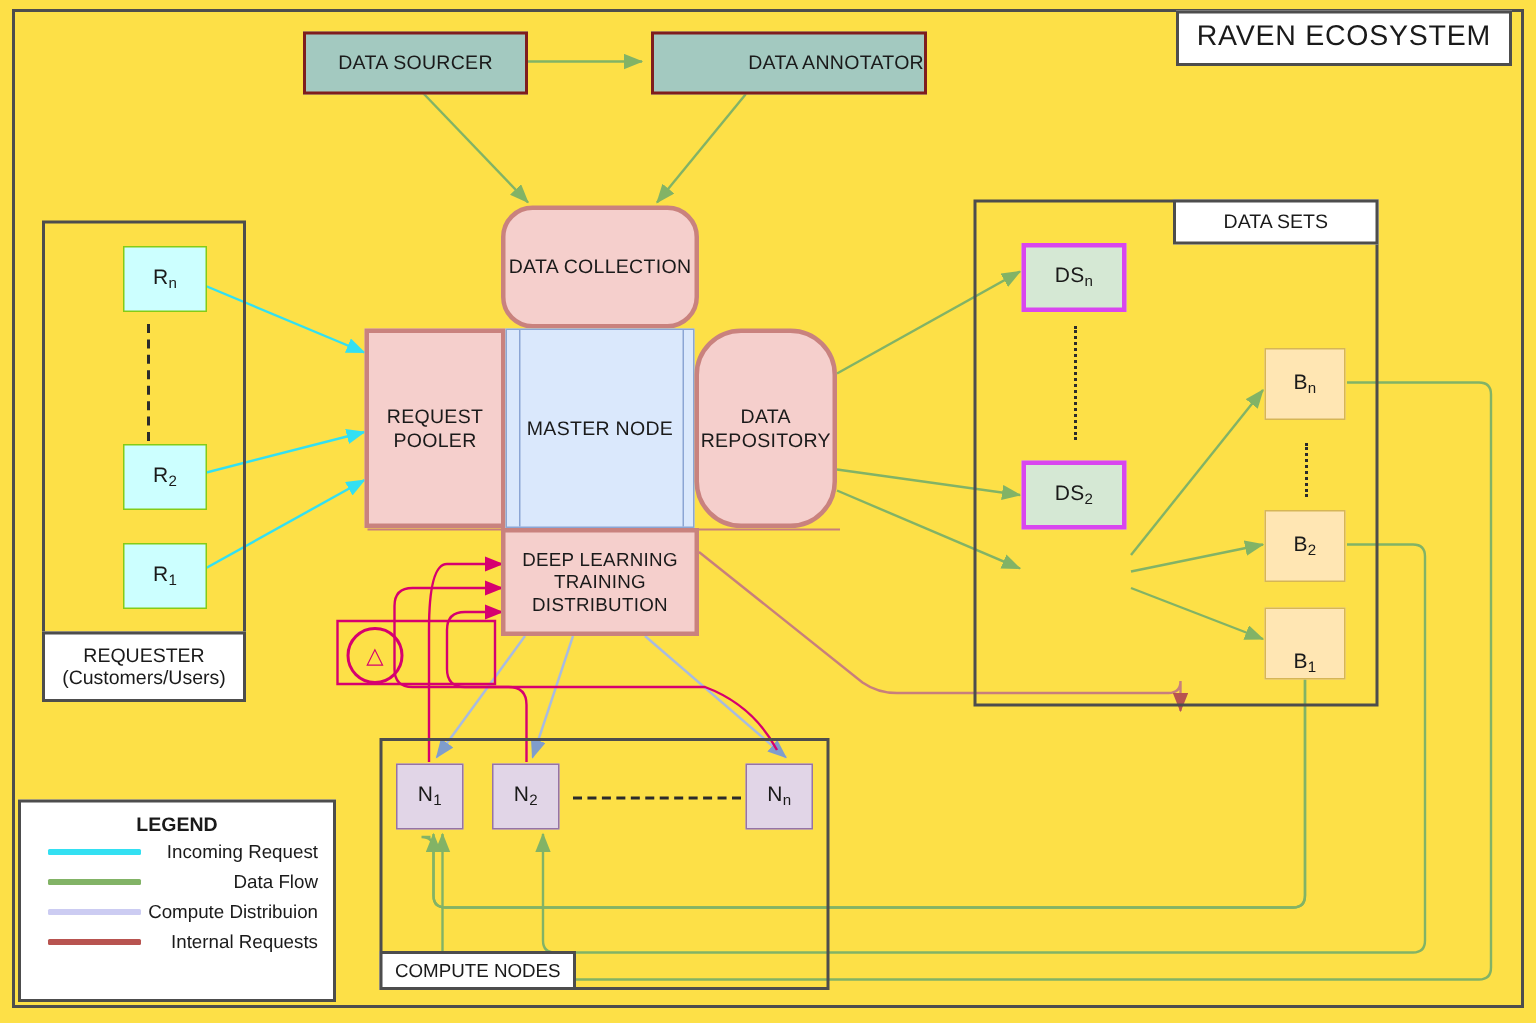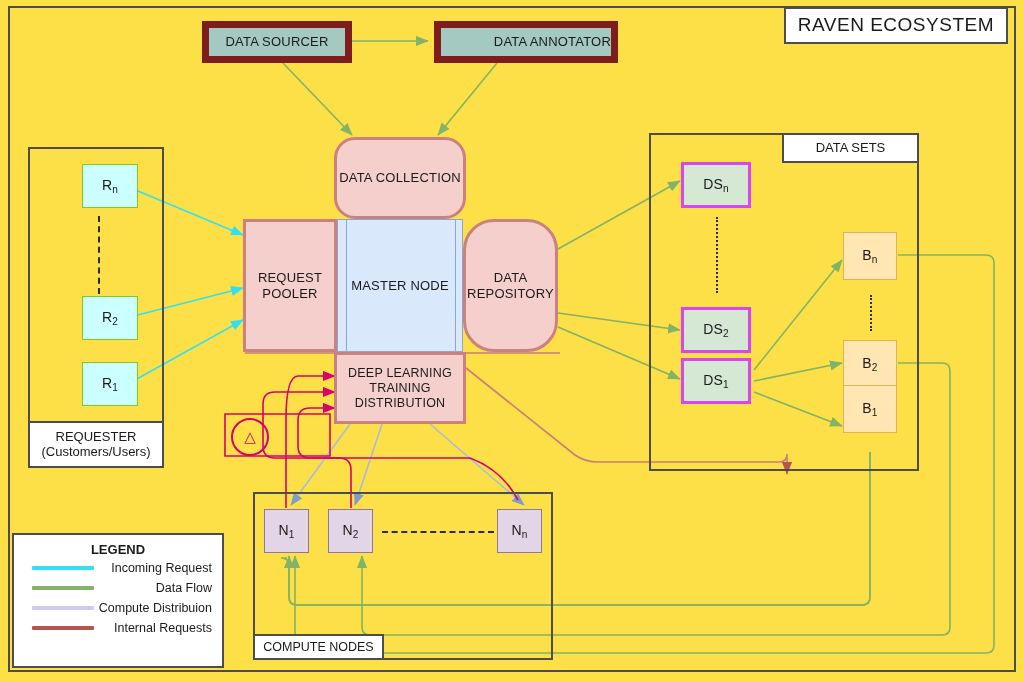--- a/index.html
+++ b/index.html
@@ -42,21 +42,21 @@
     position: absolute;
     box-sizing: border-box;
     display: flex;
     align-items: center;
     justify-content: center;
     text-align: center;
     font-size: 13px;
     line-height: 1.2;
     letter-spacing: .2px;
   }
-  .node.teal   { background:#a3c9c0; border:7px solid #7f1d1d; color:#1a1a1a; }
+  .node.teal   { background:#a3c9c0; border:2px solid #7f1d1d; color:#1a1a1a; }
   .node.redbox { background:#f5cfcc; border:3px solid #c9827e; color:#1a1a1a; }
   .node.bluebox{ background:#dae8fc; border:1px solid #8ba5d4; color:#1a1a1a; }
   .node.cyan   { background:#ccffff; border:1px solid #84cc16; color:#1a1a1a; font-size:14px;margin-left:12px;}
   .node.green  { background:#d5e8d4; border:3px solid #d946ef; color:#1a1a1a; font-size:14px;}
   .node.amber  { background:#ffe6b3; border:1px solid #d6b656; color:#1a1a1a; font-size:14px;}
   .node.purple { background:#e1d5e7; border:1px solid #9673a6; color:#1a1a1a; font-size:14px;}
 
   .node sub { font-size: .72em; vertical-align: -0.28em; }
 
   
@@ -269,38 +269,33 @@
     <span>
       <span>DS</span><sub>n</sub>
     </span>
   </div>
   <div class="vdots thin" style="left:716px; top:217px; height:76px;"></div>
   <div class="node green" style="left:681px; top:307px; width:70px; height:46px;">
     <span>
       <span>DS</span><sub>2</sub>
     </span>
   </div>
-  <div class="node green" style="left:681px; top:358px; width:70px; height:46px;">
-    <span>
-      <span>DS</span><sub>1</sub>
-    </span>
-  </div>
 
   <div class="node amber" style="left:843px; top:232px; width:54px; height:48px;">
     <span>
       <span>B</span><sub>n</sub>
     </span>
   </div>
   <div class="vdots thin" style="left:870px; top:295px; height:36px;"></div>
   <div class="node amber" style="left:843px; top:340px; width:54px; height:48px;">
     <span>
       <span>B</span><sub>2</sub>
     </span>
   </div>
-  <div class="node amber" style="left:843px; top:385px; width:54px; height:48px;">
+  <div class="node amber" style="left:843px; top:405px; width:54px; height:48px;align-items:flex-end;">
     <span>
       <span>B</span><sub>1</sub>
     </span>
   </div>
 
   <div class="frame" style="left:253px; top:492px; width:300px; height:168px;"></div>
   <div class="frame-label" style="left:253px; top:634px; width:131px; height:26px; font-size:12.5px;">
     <span>COMPUTE NODES</span>
   </div>
 

